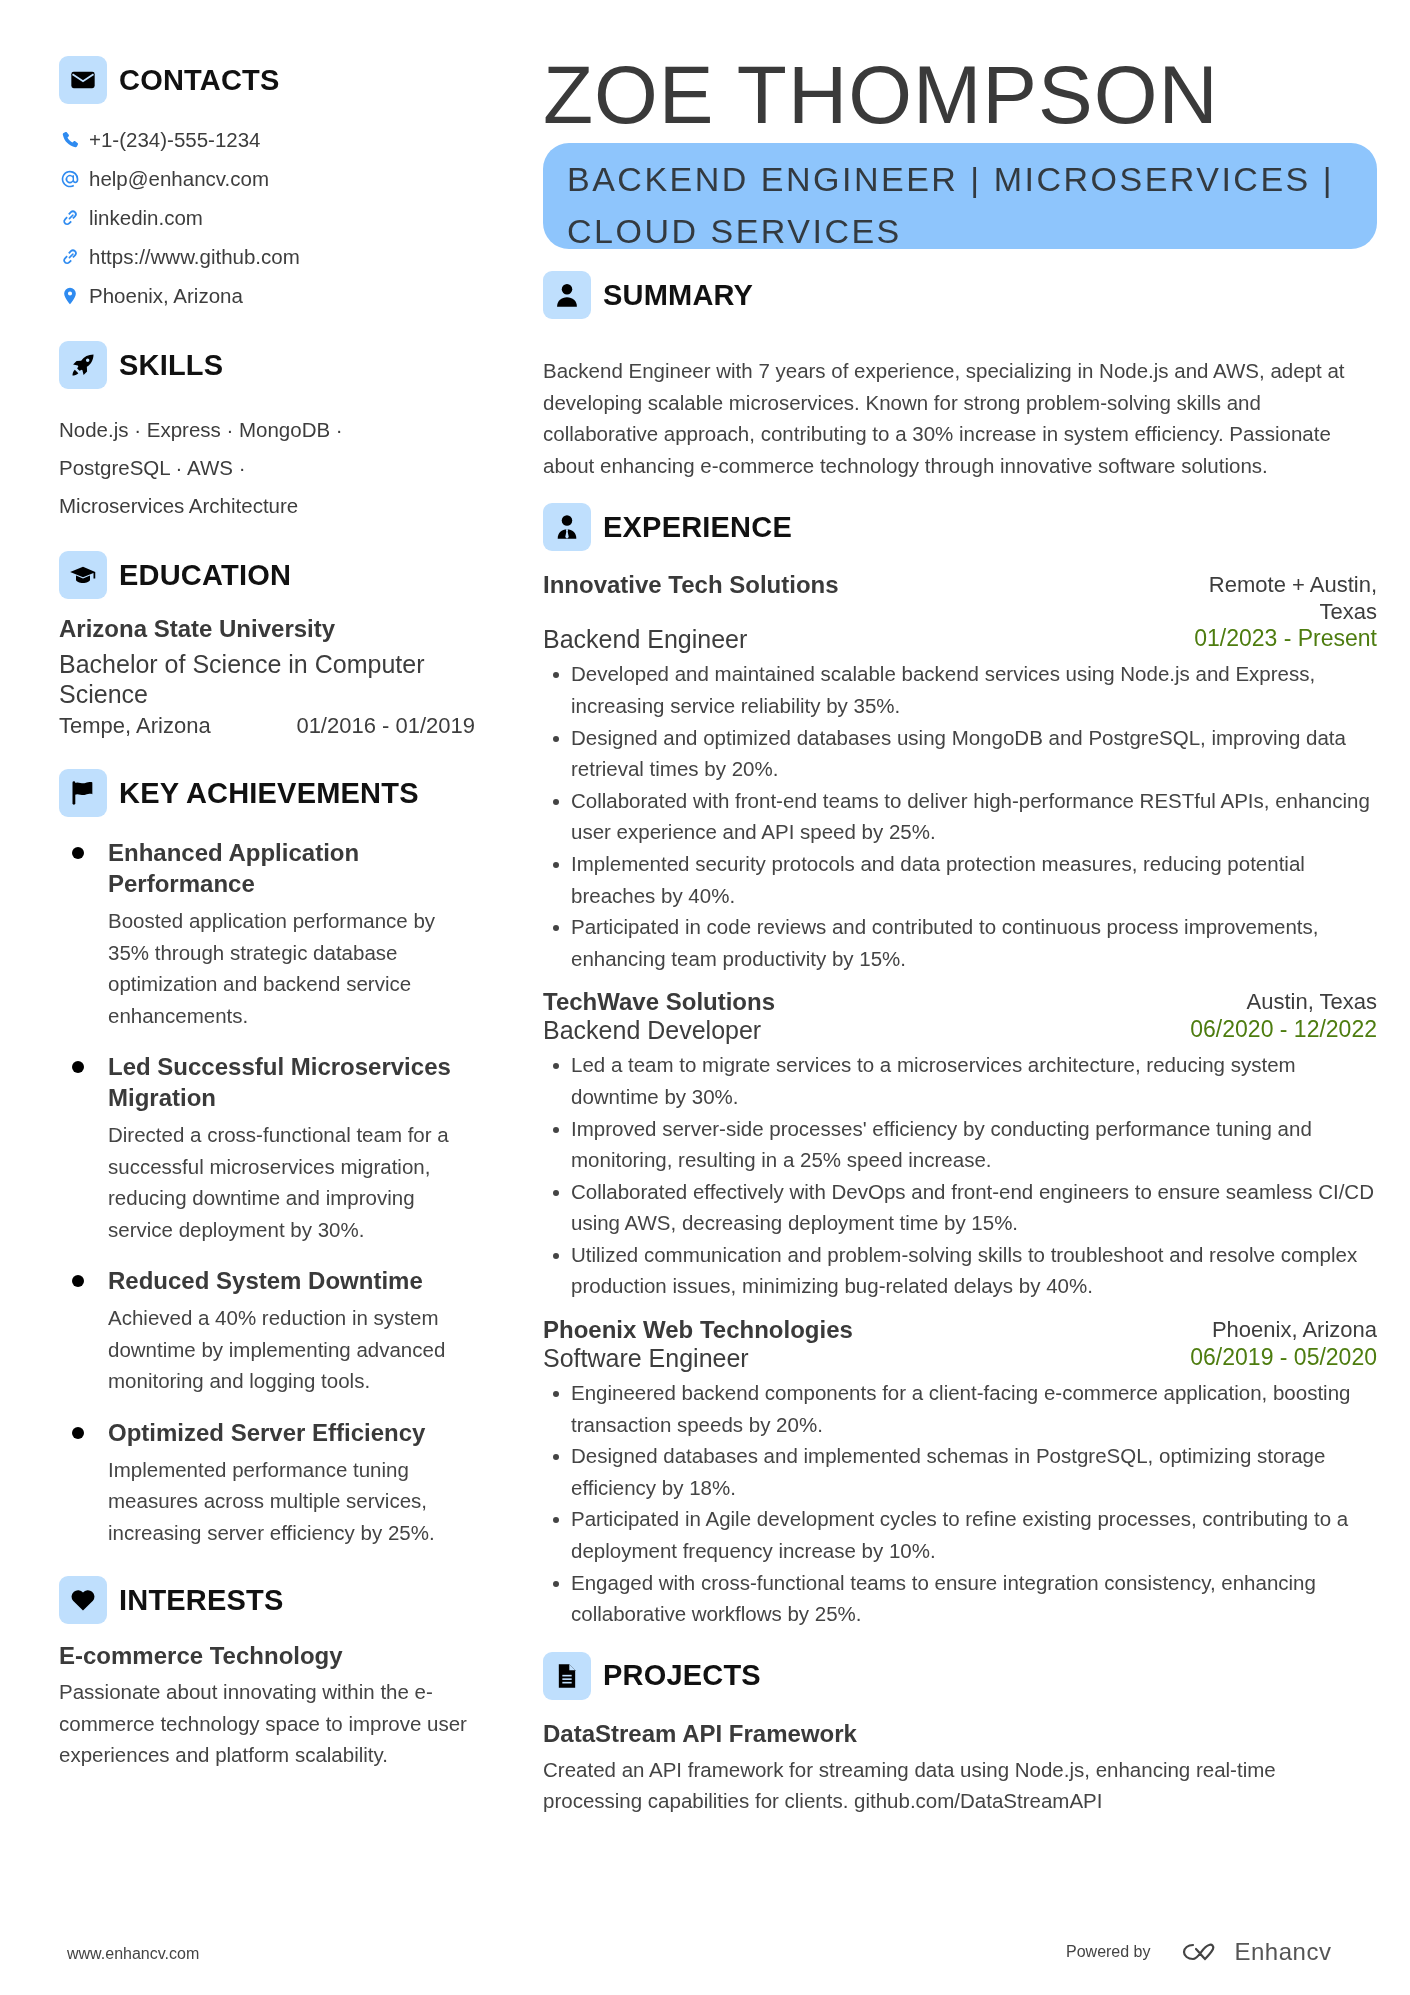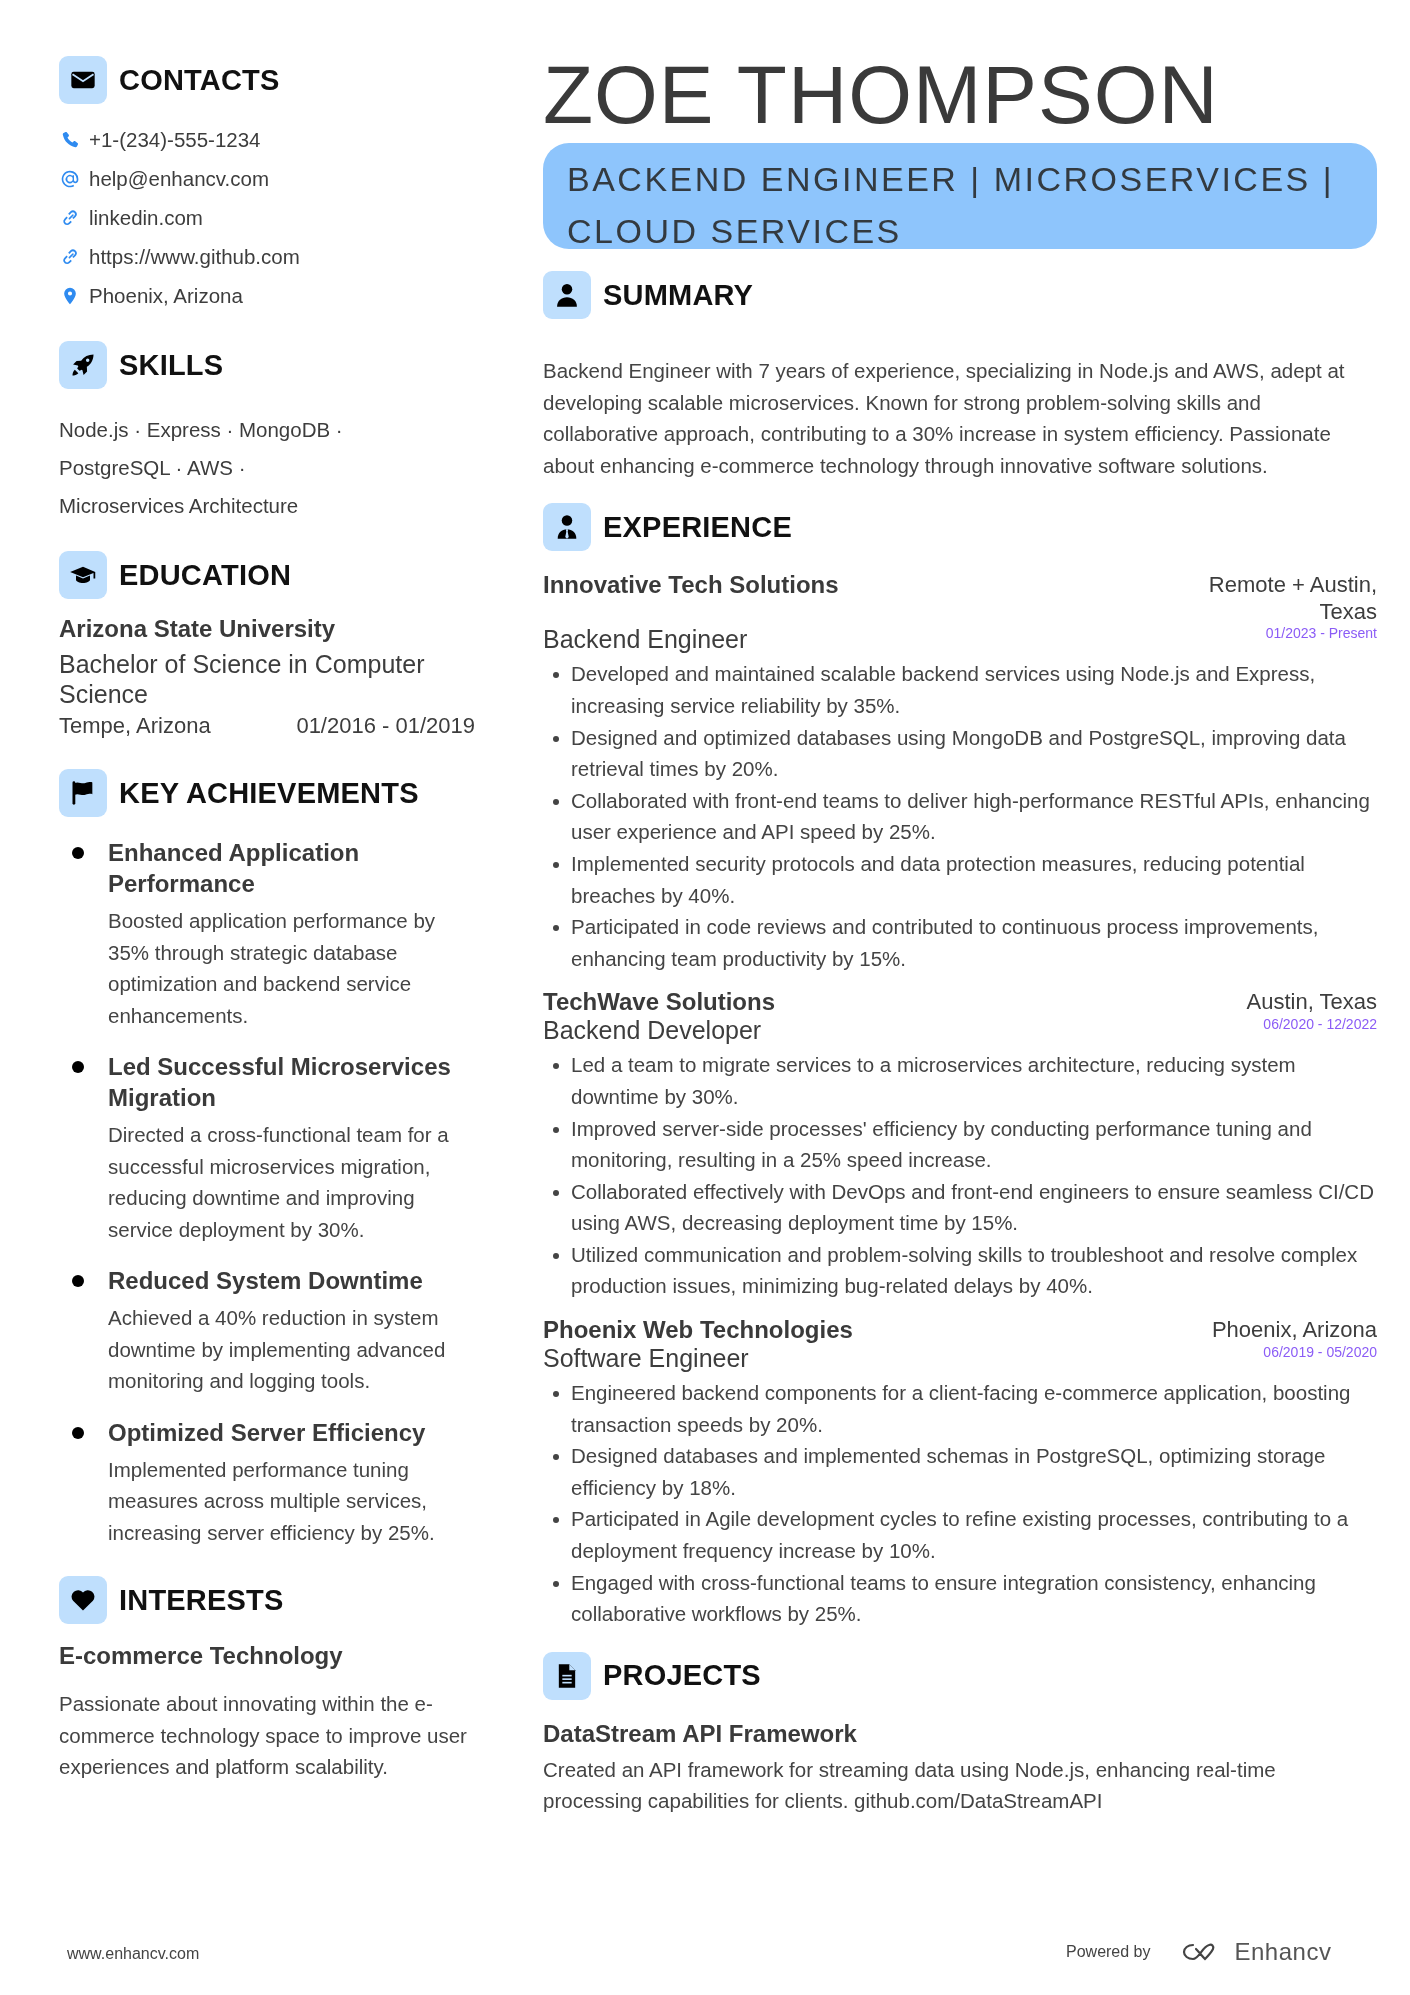--- a/index.html
+++ b/index.html
@@ -29,37 +29,37 @@
   .edu-meta { display: flex; justify-content: space-between; font-size: 22px; margin-top: 4px; color: #3d3d3d; width: 416px; }
 
   
   .ach { position: relative; padding-left: 49px; margin-top: 20px; }
   .ach-dot { position: absolute; left: 13px; top: 10px; width: 12px; height: 12px; border-radius: 50%; background: #000; }
   .ach-title { font-size: 24px; font-weight: 700; line-height: 31px; color: #3a3a3a; }
   .ach-desc { margin-top: 6px; font-size: 20.5px; line-height: 31.5px; color: #444; }
 
   
   .int-title { margin-top: 18px; font-size: 24px; font-weight: 700; color: #3a3a3a; }
-  .int-desc { margin-top: 18px; font-size: 20.5px; line-height: 31.5px; color: #444; }
+  .int-desc { margin-top: 6px; font-size: 20.5px; line-height: 31.5px; color: #444; }
 
   
   .name { font-size: 82px; font-weight: 400; color: #3a3a3a; letter-spacing: 1px; line-height: 90px; }
   .title-box { margin-top: 3px; width: 834px; height: 106px; background: #8ec5fc; border-radius: 26px; padding: 10px 24px 0 24px; }
   .title-text { font-size: 34px; line-height: 52px; letter-spacing: 2.5px; color: #333a40; }
 
   .summary { margin-top: 22px; }
   .summary-text { margin-top: 36px; font-size: 20.5px; line-height: 31.6px; color: #444; }
 
   .experience { margin-top: 22px; }
   .job { margin-top: 20px; }
   .job-row { display: flex; justify-content: space-between; align-items: flex-start; }
   .job-company { font-size: 24px; font-weight: 700; color: #3a3a3a; }
   .job-loc { font-size: 22px; text-align: right; line-height: 27px; color: #3d3d3d; }
   .job-role { font-size: 25px; color: #3d3d3d; }
-  .job-dates { font-size: 14px; color: #8b5cf6; }
+  .job-dates { font-size: 23px; color: #4d7c0f; }
   .bullets { list-style: none; margin-top: 4px; }
   .bullets li { position: relative; padding-left: 28px; font-size: 20.5px; line-height: 31.6px; color: #444; }
   .bullets li::before { content: ""; position: absolute; left: 10px; top: 14px; width: 6px; height: 6px; border-radius: 50%; background: #444; }
 
   .projects { margin-top: 22px; }
   .proj-title { margin-top: 20px; font-size: 24px; font-weight: 700; color: #3a3a3a; }
   .proj-desc { margin-top: 6px; font-size: 20.5px; line-height: 31.6px; color: #444; }
 
   .footer-left { position: absolute; left: 67px; top: 1945px; font-size: 16px; color: #444; }
   .footer-right { position: absolute; left: 1066px; top: 1938px; display: flex; align-items: center; }

